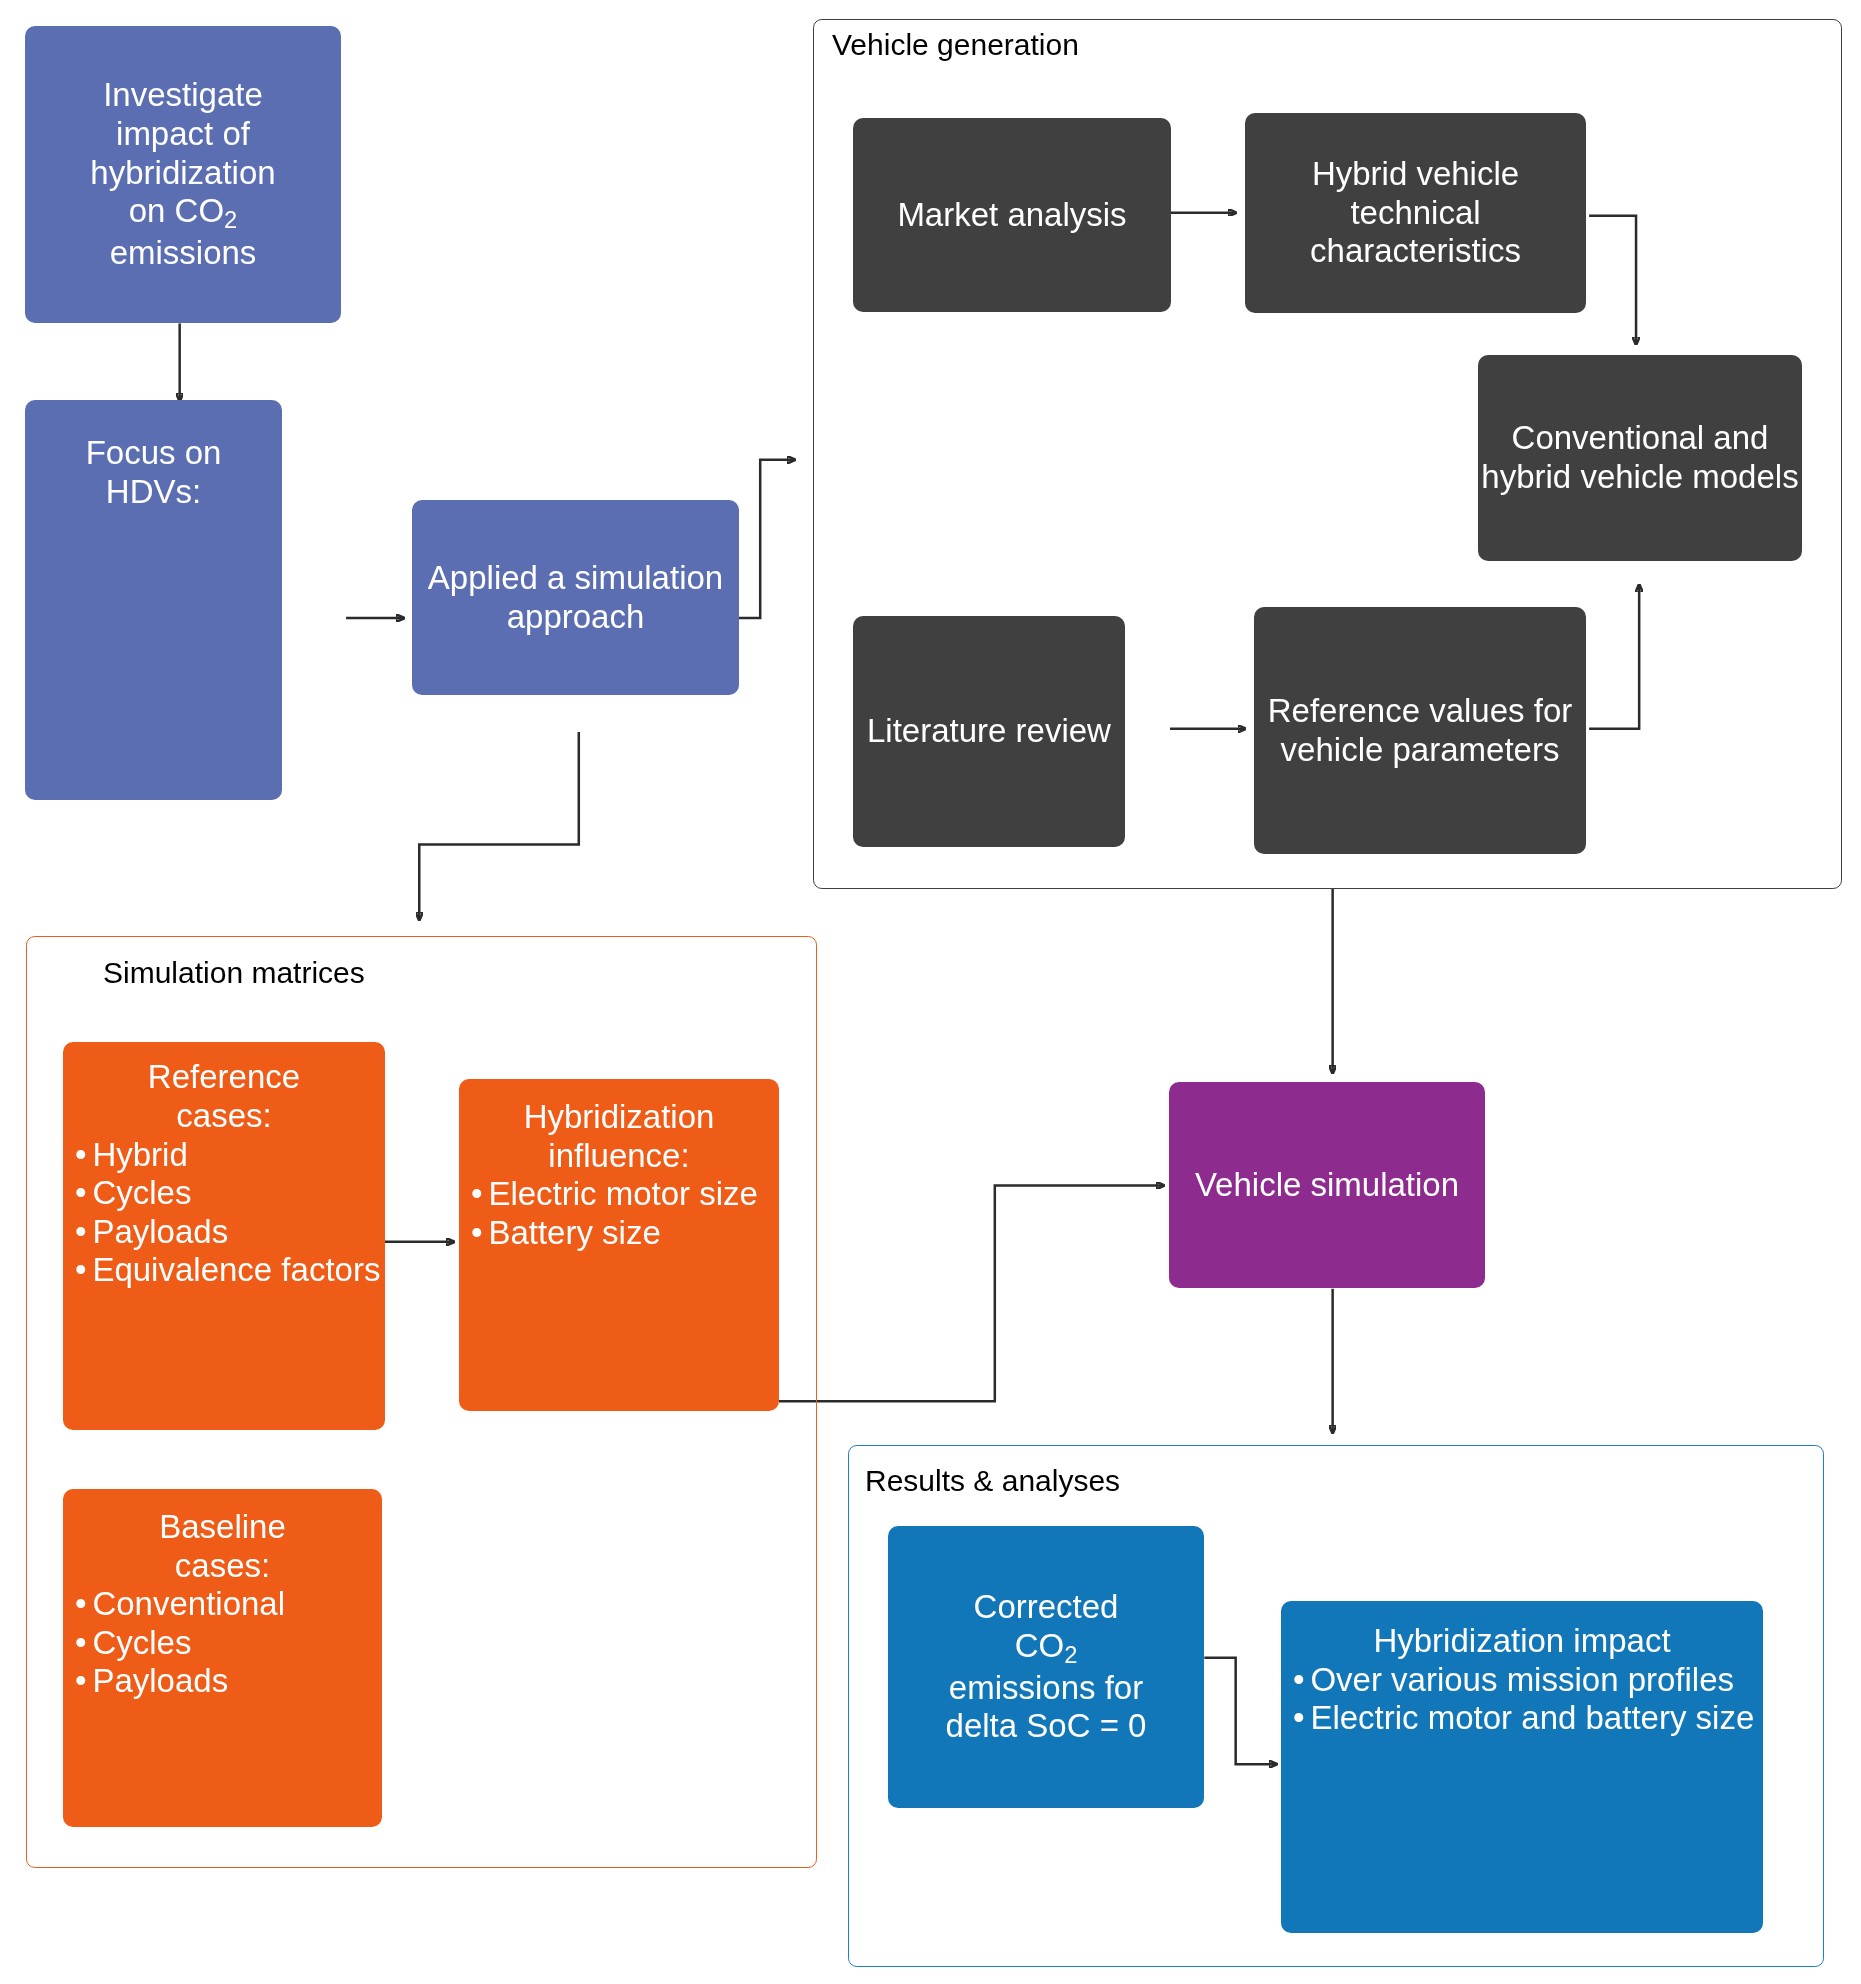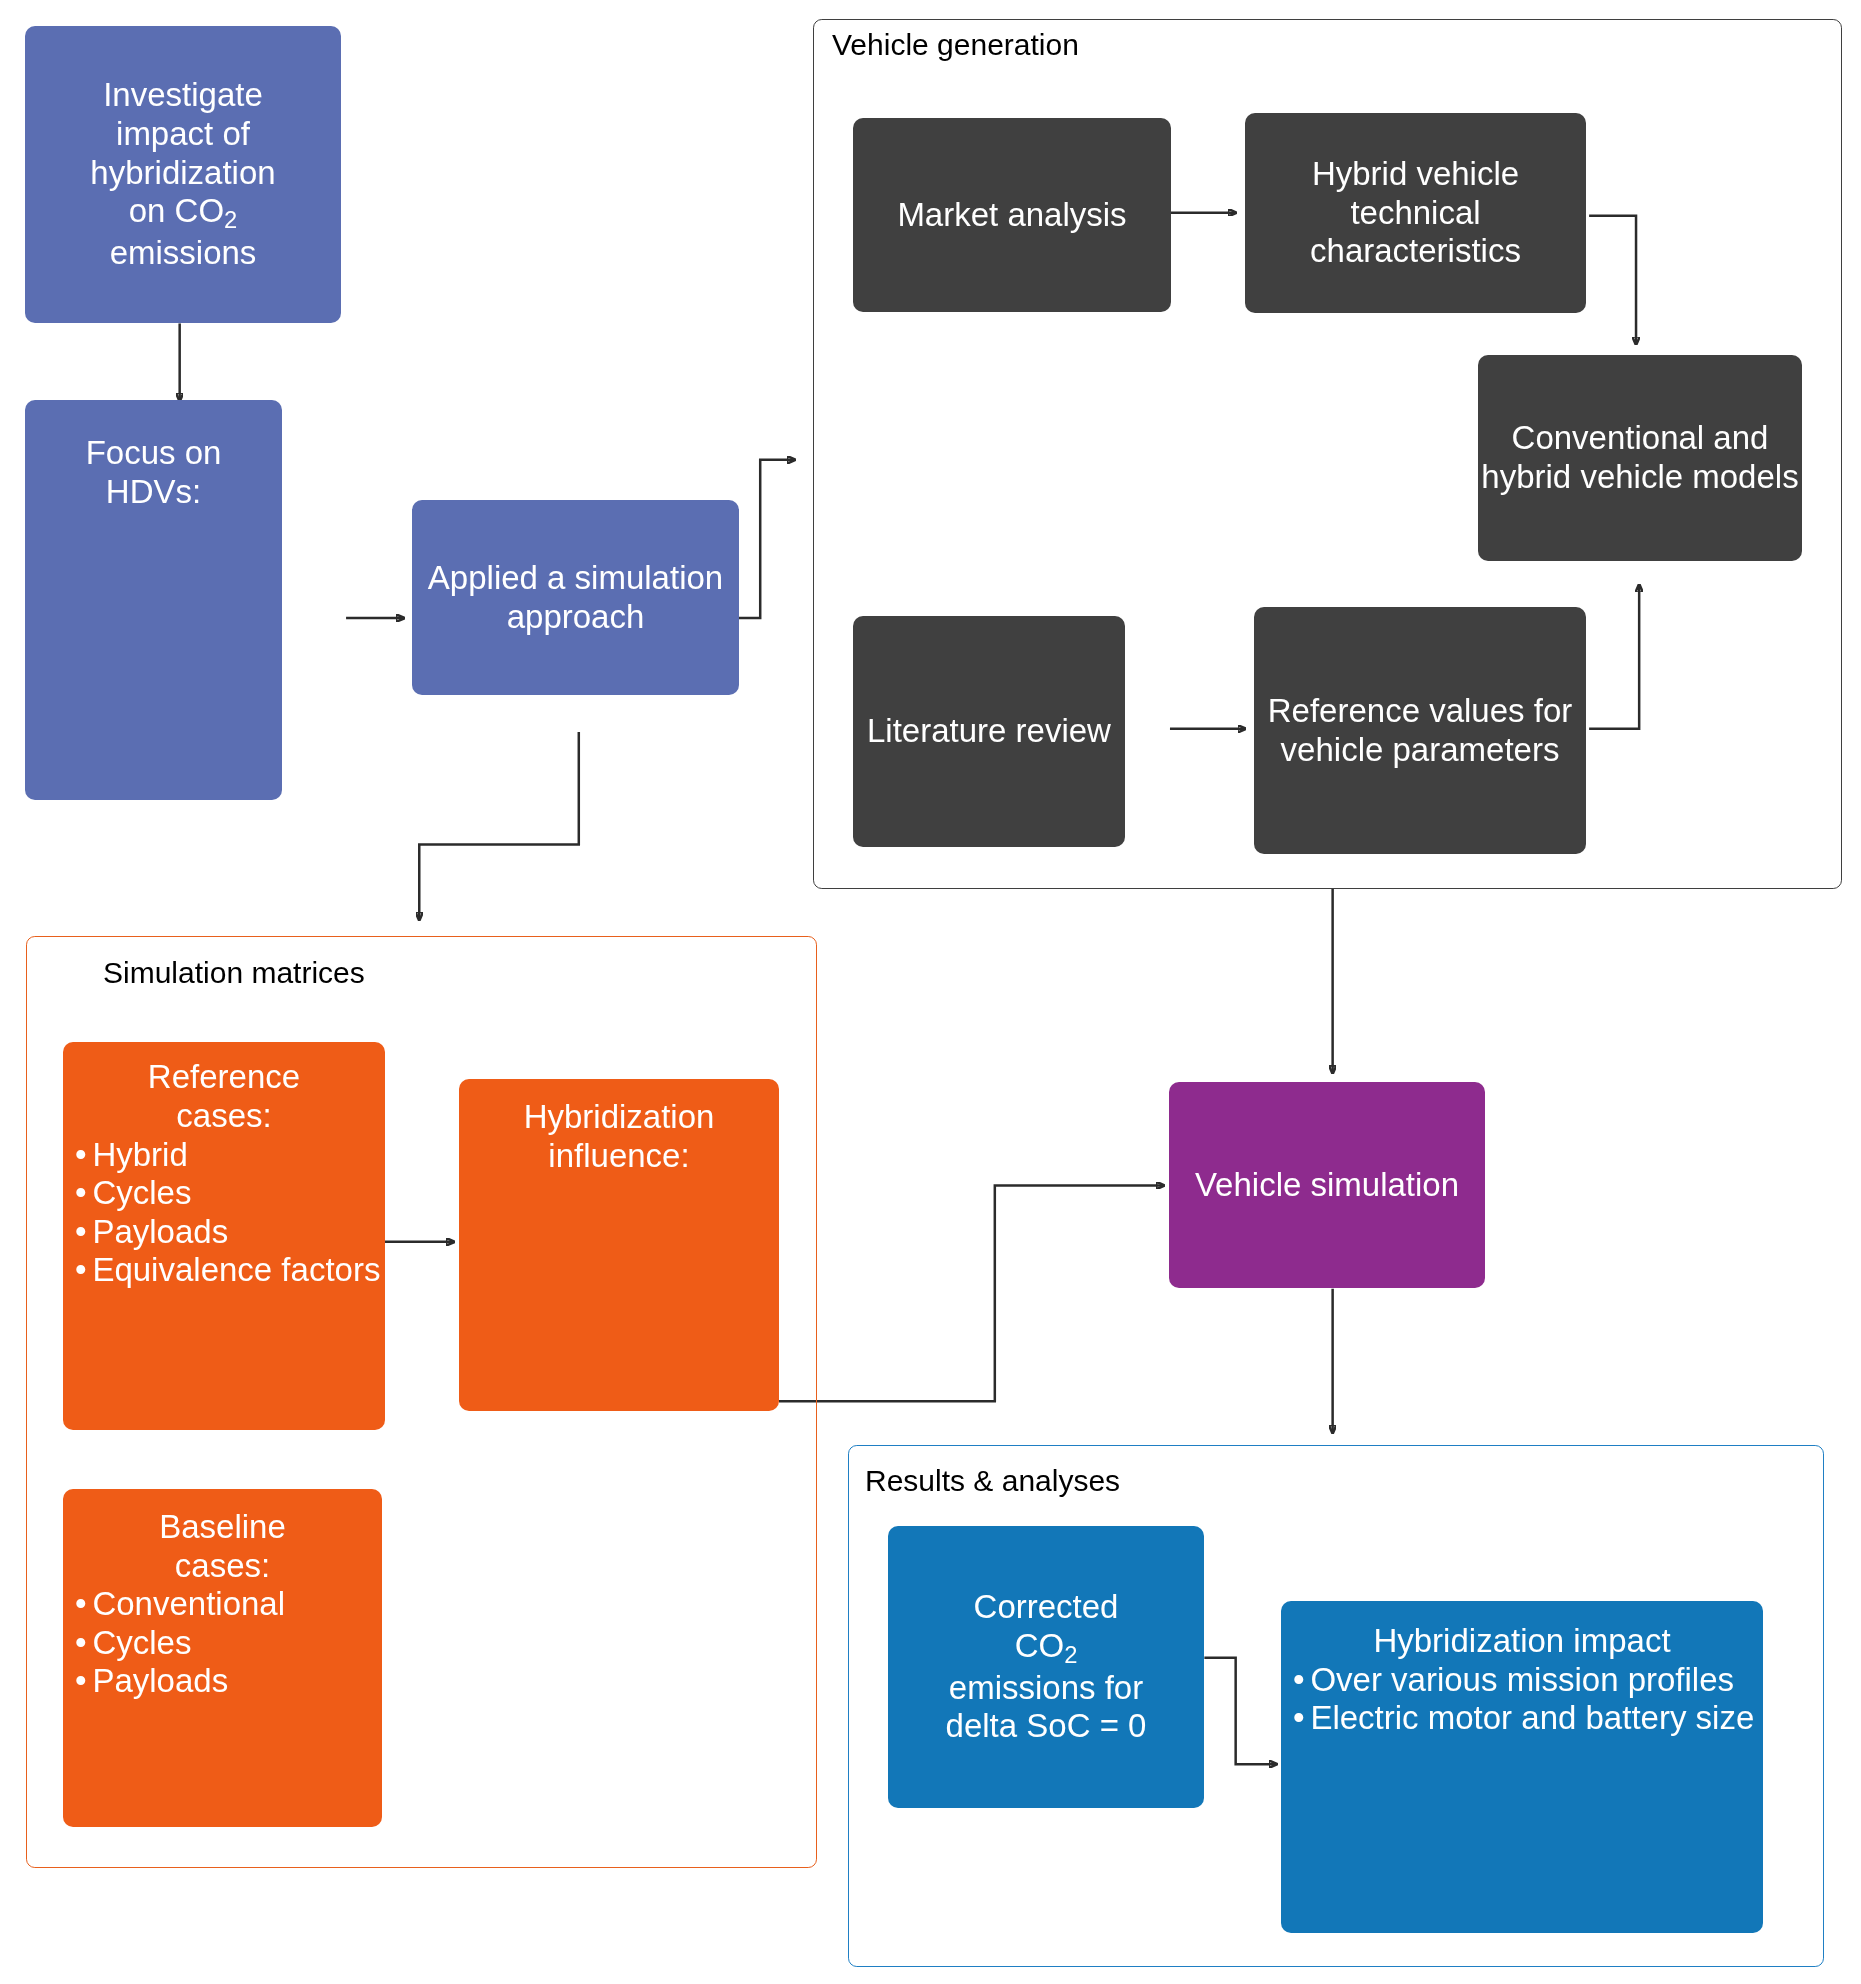--- a/index.html
+++ b/index.html
@@ -182,20 +182,24 @@
       <li>Hybrid</li>
       <li>Cycles</li>
       <li>Payloads</li>
       <li>Equivalence factors</li>
     </ul>
   </div>
 
   <div class="box orange" style="left:459px; top:1079px; width:320px; height:332px; font-size:33px; justify-content:flex-start; padding-top:19px;">
     <span class="title">Hybridization</span>
     <span class="title">influence:</span>
+    <ul>
+      <li>Electric motor size</li>
+      <li>Battery size</li>
+    </ul>
   </div>
 
   <div class="box orange" style="left:63px; top:1489px; width:319px; height:338px; font-size:33px; justify-content:flex-start; padding-top:19px;">
     <span class="title">Baseline</span>
     <span class="title">cases:</span>
     <ul>
       <li>Conventional</li>
       <li>Cycles</li>
       <li>Payloads</li>
     </ul>

